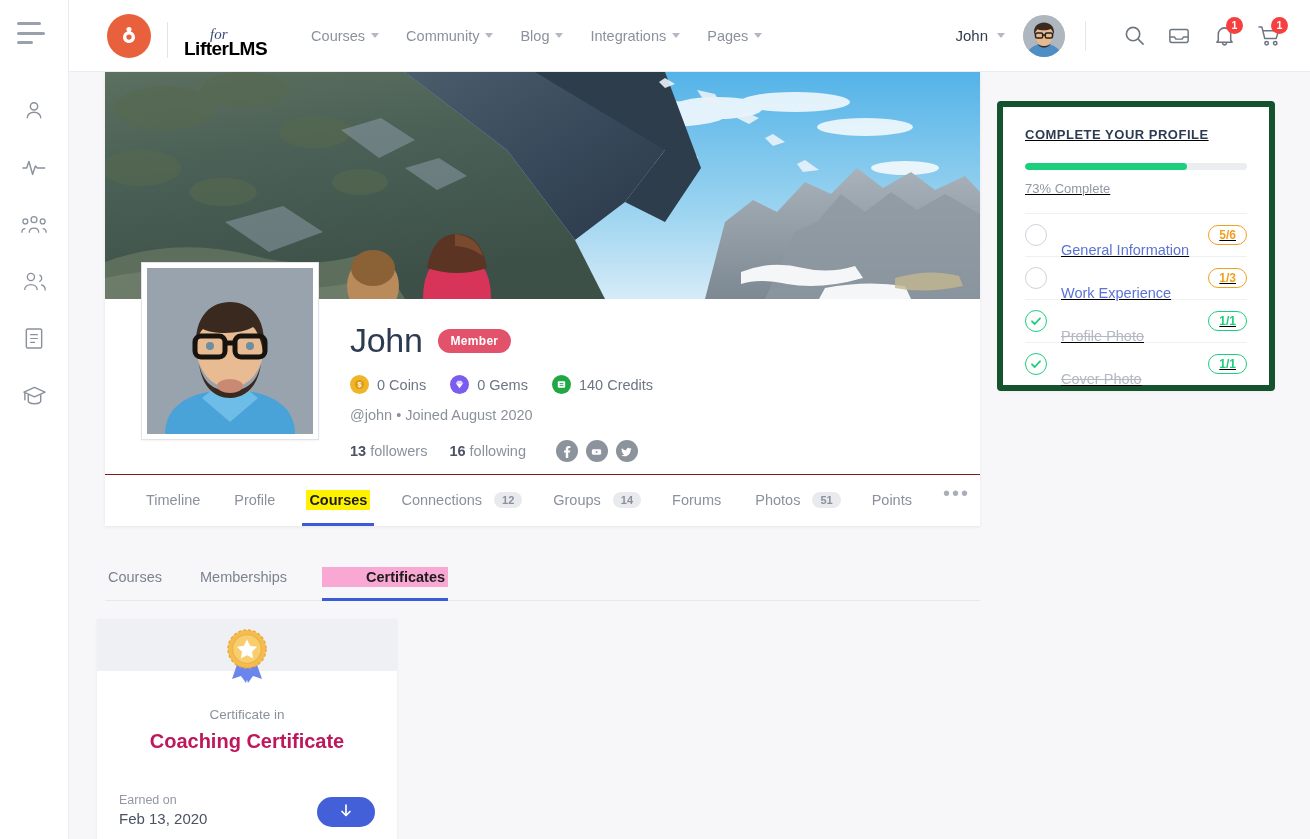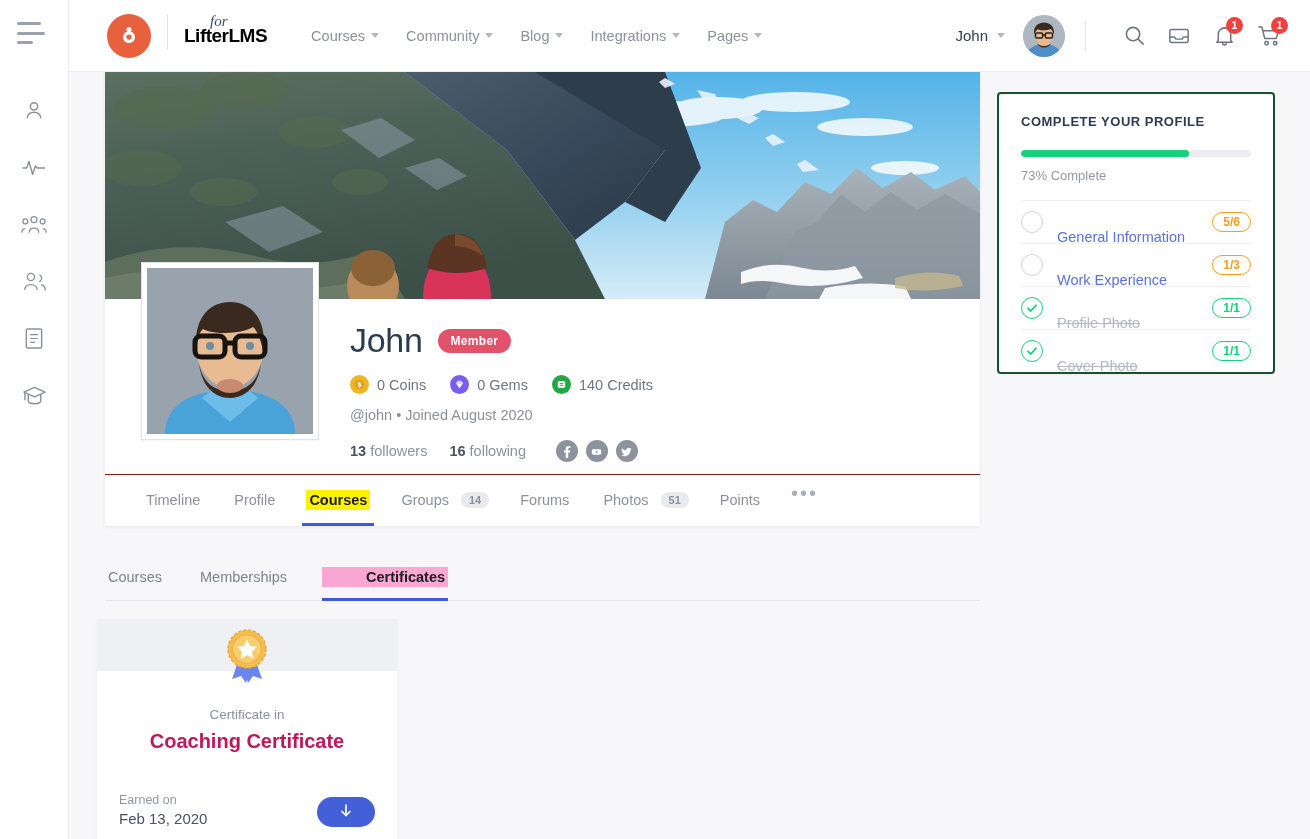--- a/index.html
+++ b/index.html
@@ -34,21 +34,21 @@
     cursor: pointer;
   }
   .rail-item svg { display: block; }
 
   
   #topbar {
     position: absolute; left: 69px; top: 0; width: 1241px; height: 72px;
     background: #ffffff; border-bottom: 1px solid #ececf1;
     display: flex; align-items: center; z-index: 30;
   }
-  #brand { display: flex; align-items: flex-start; margin-left: 38px; cursor: pointer; }
+  #brand { display: flex; align-items: flex-end; margin-left: 38px; cursor: pointer; }
   #brand-mark {
     width: 44px; height: 44px; border-radius: 50%;
     background: #e8613c; display: flex; align-items: center; justify-content: center;
   }
   #brand-divider { width: 1px; height: 36px; background: #e2e2ea; margin: 0 16px; }
   #brand-text { display: flex; flex-direction: column; line-height: 1; }
   #brand-for {
     font-family: "Liberation Serif", serif; font-style: italic;
     font-size: 15px; color: #3a4a74; margin-left: 26px; margin-bottom: -3px;
   }
@@ -181,23 +181,24 @@
   .cert-earned-label { font-size: 12.5px; color: #9298a3; }
   .cert-earned-date { font-size: 15px; color: #4a5263; margin-top: 3px; }
   .cert-dl {
     width: 58px; height: 30px; border-radius: 16px; background: #4360d8;
     display: flex; align-items: center; justify-content: center; cursor: pointer;
     border: none;
   }
 
   
   #right-panel {
-    position: absolute; left: 928px; top: 20px; width: 278px; background: #fff;
-    border: 2px solid #14532d; border-radius: 4px; padding: 20px 22px 0;
+    position: absolute; left: 928px; top: 29px; width: 278px; background: #fff;
+    border: 6px solid #14532d; border-radius: 4px; padding: 20px 22px 0;
     box-shadow: 0 1px 2px rgba(20,20,50,0.04);
+    text-decoration: underline;
   }
   #panel-title {
     font-size: 13px; font-weight: bold; color: #2c3b52; letter-spacing: .5px;
   }
   #progress-track {
     margin-top: 21px; height: 7px; border-radius: 4px; background: #ebedf0; overflow: hidden;
   }
   #progress-fill { height: 100%; background: #1ccf7c; border-radius: 4px; }
   #progress-label { margin-top: 11px; font-size: 13px; color: #9298a3; }
 
@@ -541,20 +542,24 @@
       <div class="ptab">
         <span class="ptab-label">Timeline</span>
       </div>
       <div class="ptab">
         <span class="ptab-label">Profile</span>
       </div>
       <div class="ptab hl">
         <span class="ptab-label">Courses</span>
       </div>
       <div class="ptab">
+        <span class="ptab-label">Connections</span>
+        <span class="pill">12</span>
+      </div>
+      <div class="ptab">
         <span class="ptab-label">Groups</span>
         <span class="pill">14</span>
       </div>
       <div class="ptab">
         <span class="ptab-label">Forums</span>
       </div>
       <div class="ptab">
         <span class="ptab-label">Photos</span>
         <span class="pill">51</span>
       </div>

